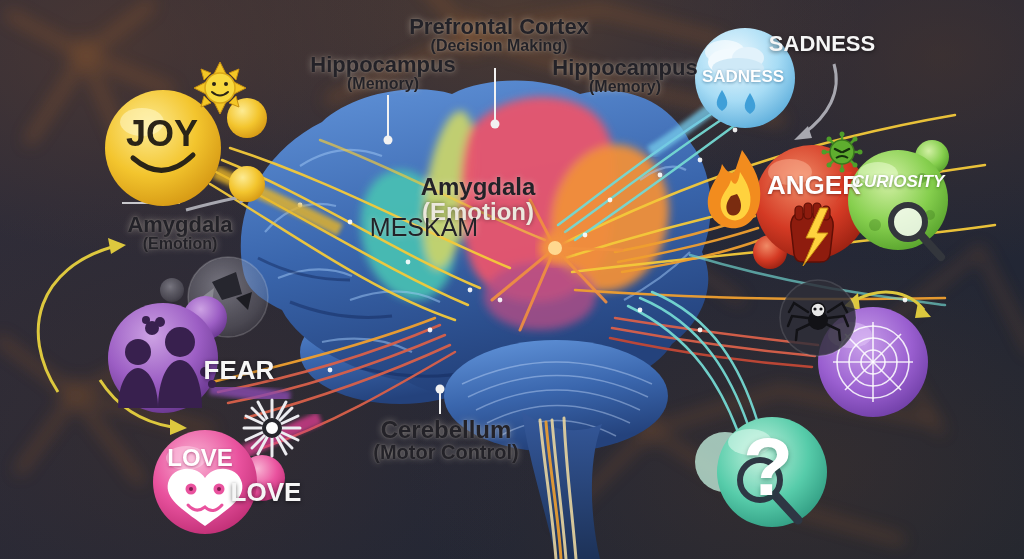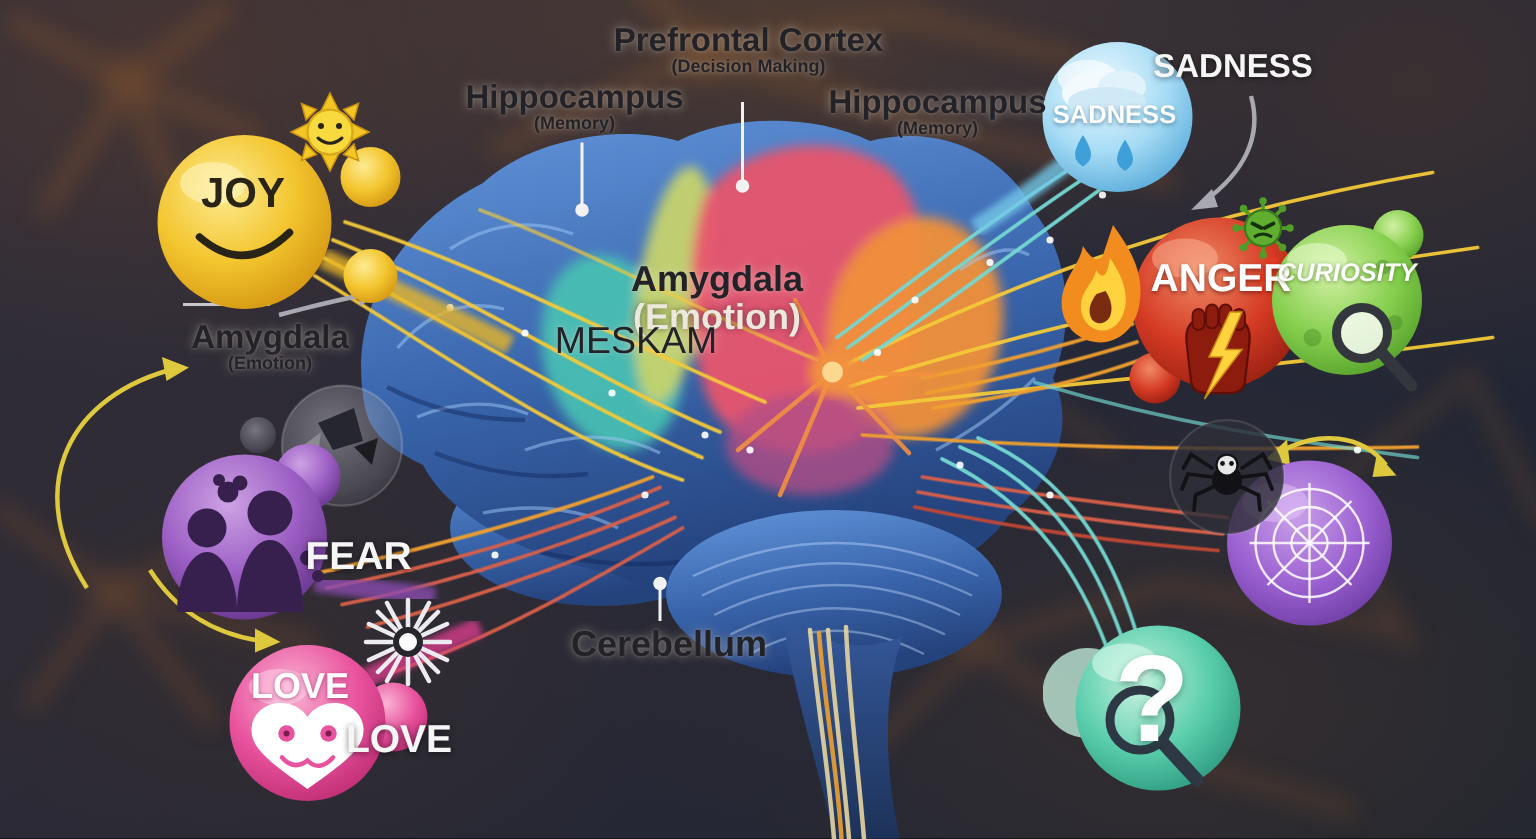--- a/index.html
+++ b/index.html
@@ -14,21 +14,21 @@
       radial-gradient(560px 340px at 78% 84%, rgba(88,60,42,.35), rgba(0,0,0,0) 70%),
       linear-gradient(150deg,#352f38 0%, #2a2a38 35%, #232736 65%, #1f2530 100%);
   }
   svg{position:absolute;left:0;top:0;}
   .lbl{position:absolute;transform:translateX(-50%);text-align:center;line-height:1.05;
        white-space:nowrap;pointer-events:none;}
   .lbl .t{display:block;}
   .dark .t{color:#232228;text-shadow:0 0 7px rgba(235,225,205,.45),0 0 2px rgba(235,225,205,.3);}
   .light .t{color:#f6f6f6;text-shadow:0 1px 4px rgba(0,0,0,.55);}
   .t1{font-weight:bold;font-size:22px;}
-  .t2{font-weight:bold;font-size:12px;}
+  .t2{font-weight:bold;font-size:16px;}
   .big{font-size:24px;}
   .sub-light{color:#ece8de !important;text-shadow:0 0 4px rgba(40,40,40,.6) !important;}
   .bubble-word{position:absolute;transform:translateX(-50%);font-weight:bold;
        pointer-events:none;white-space:nowrap;}
 </style>
 </head>
 <body>
 
 <div id="stage">
 
@@ -487,34 +487,35 @@
   <span class="t">MESKAM</span>
 </div>
 
 <div class="lbl dark" style="left:180px;top:213px;">
   <span class="t t1">Amygdala</span>
   <span class="t t2">(Emotion)</span>
 </div>
 
 <div class="lbl dark" style="left:446px;top:417px;">
   <span class="t t1 big">Cerebellum</span>
+  <span class="t t2" style="font-size:20px;">(Motor Control)</span>
 </div>
 
 <div class="lbl light" style="left:822px;top:32px;font-size:22px;font-weight:bold;">
   <span class="t">SADNESS</span>
 </div>
 
 <div class="lbl light" style="left:239px;top:328px;font-size:26px;font-weight:bold;margin-top:29px;">
   <span class="t">FEAR</span>
 </div>
 
 <div class="lbl light" style="left:266px;top:479px;font-size:26px;font-weight:bold;">
   <span class="t">LOVE</span>
 </div>
 
-<div class="bubble-word" style="left:162px;top:113px;font-size:28px;color:#2a2417;">JOY</div>
+<div class="bubble-word" style="left:162px;top:113px;font-size:36px;color:#2a2417;">JOY</div>
 <div class="bubble-word" style="left:743px;top:67px;font-size:17px;color:#ffffff;text-shadow:0 1px 3px rgba(30,90,130,.6);">SADNESS</div>
 <div class="bubble-word" style="left:814px;top:170px;font-size:26px;color:#ffffff;text-shadow:0 1px 3px rgba(90,10,5,.6);text-align:right;">ANGER</div>
 <div class="bubble-word" style="left:898px;top:172px;font-size:17px;color:#ffffff;text-shadow:0 1px 3px rgba(40,90,10,.6);font-style:italic;">CURIOSITY</div>
 <div class="bubble-word" style="left:200px;top:444px;font-size:24px;color:#ffffff;text-shadow:0 1px 3px rgba(140,20,80,.6);">LOVE</div>
 <div class="bubble-word" style="left:768px;top:420px;font-size:82px;color:#ffffff;text-shadow:0 2px 5px rgba(20,90,70,.5);">?</div>
 
 </div>
 
 </body></html>

